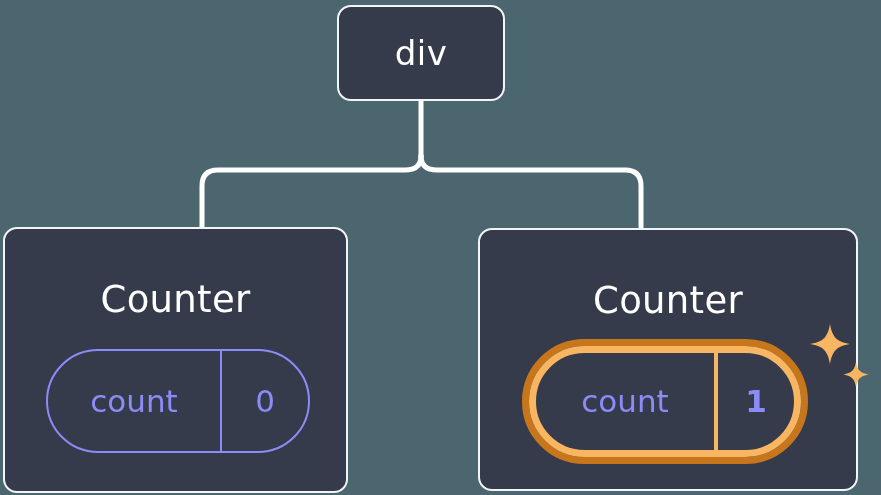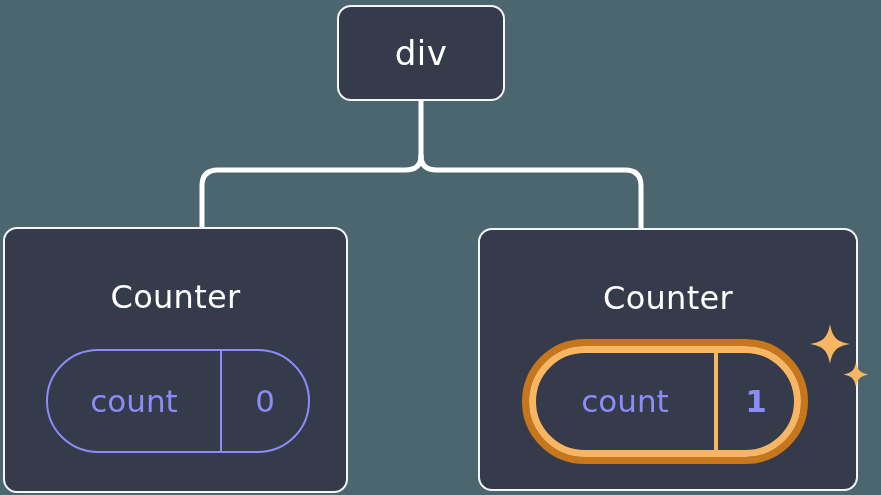--- a/index.html
+++ b/index.html
@@ -68,21 +68,21 @@
     width: 380px;
     height: 263px;
   }
 
   .node-title {
     position: absolute;
     left: 0;
     right: 0;
     text-align: center;
     color: #ffffff;
-    font-size: 32px;
+    font-size: 37px;
     line-height: 1;
     letter-spacing: 0.3px;
   }
   .node-counter-left .node-title { top: 52px; }
   .node-counter-right .node-title { top: 52px; }
 
   
   .pill {
     position: absolute;
     box-sizing: border-box;

